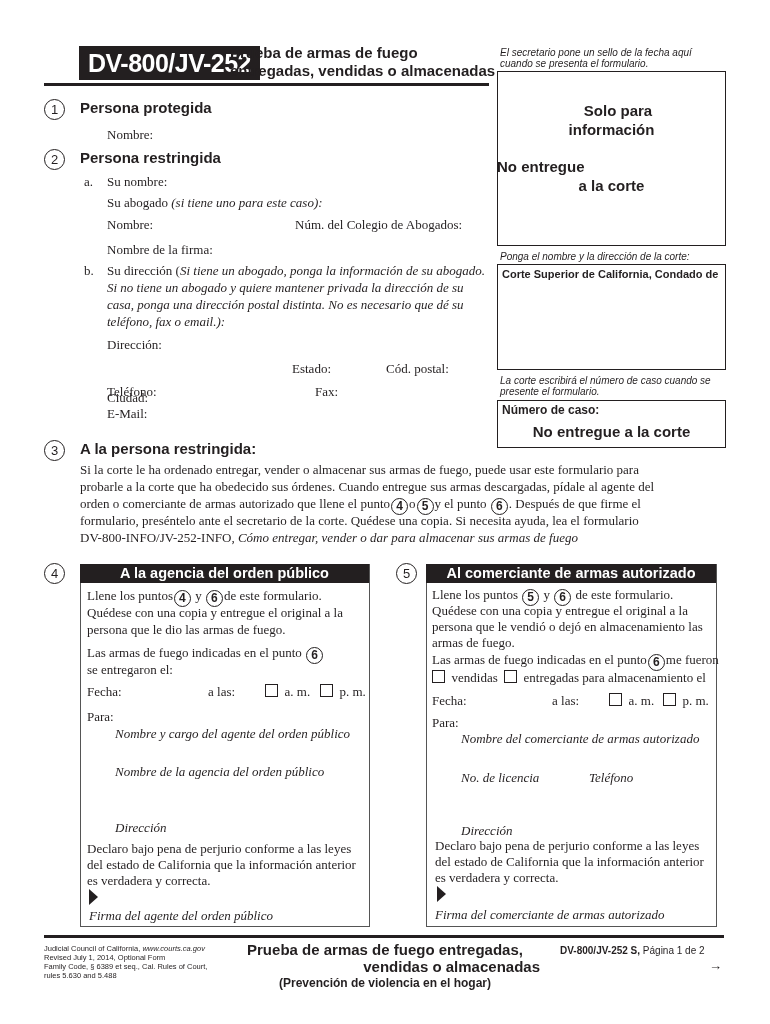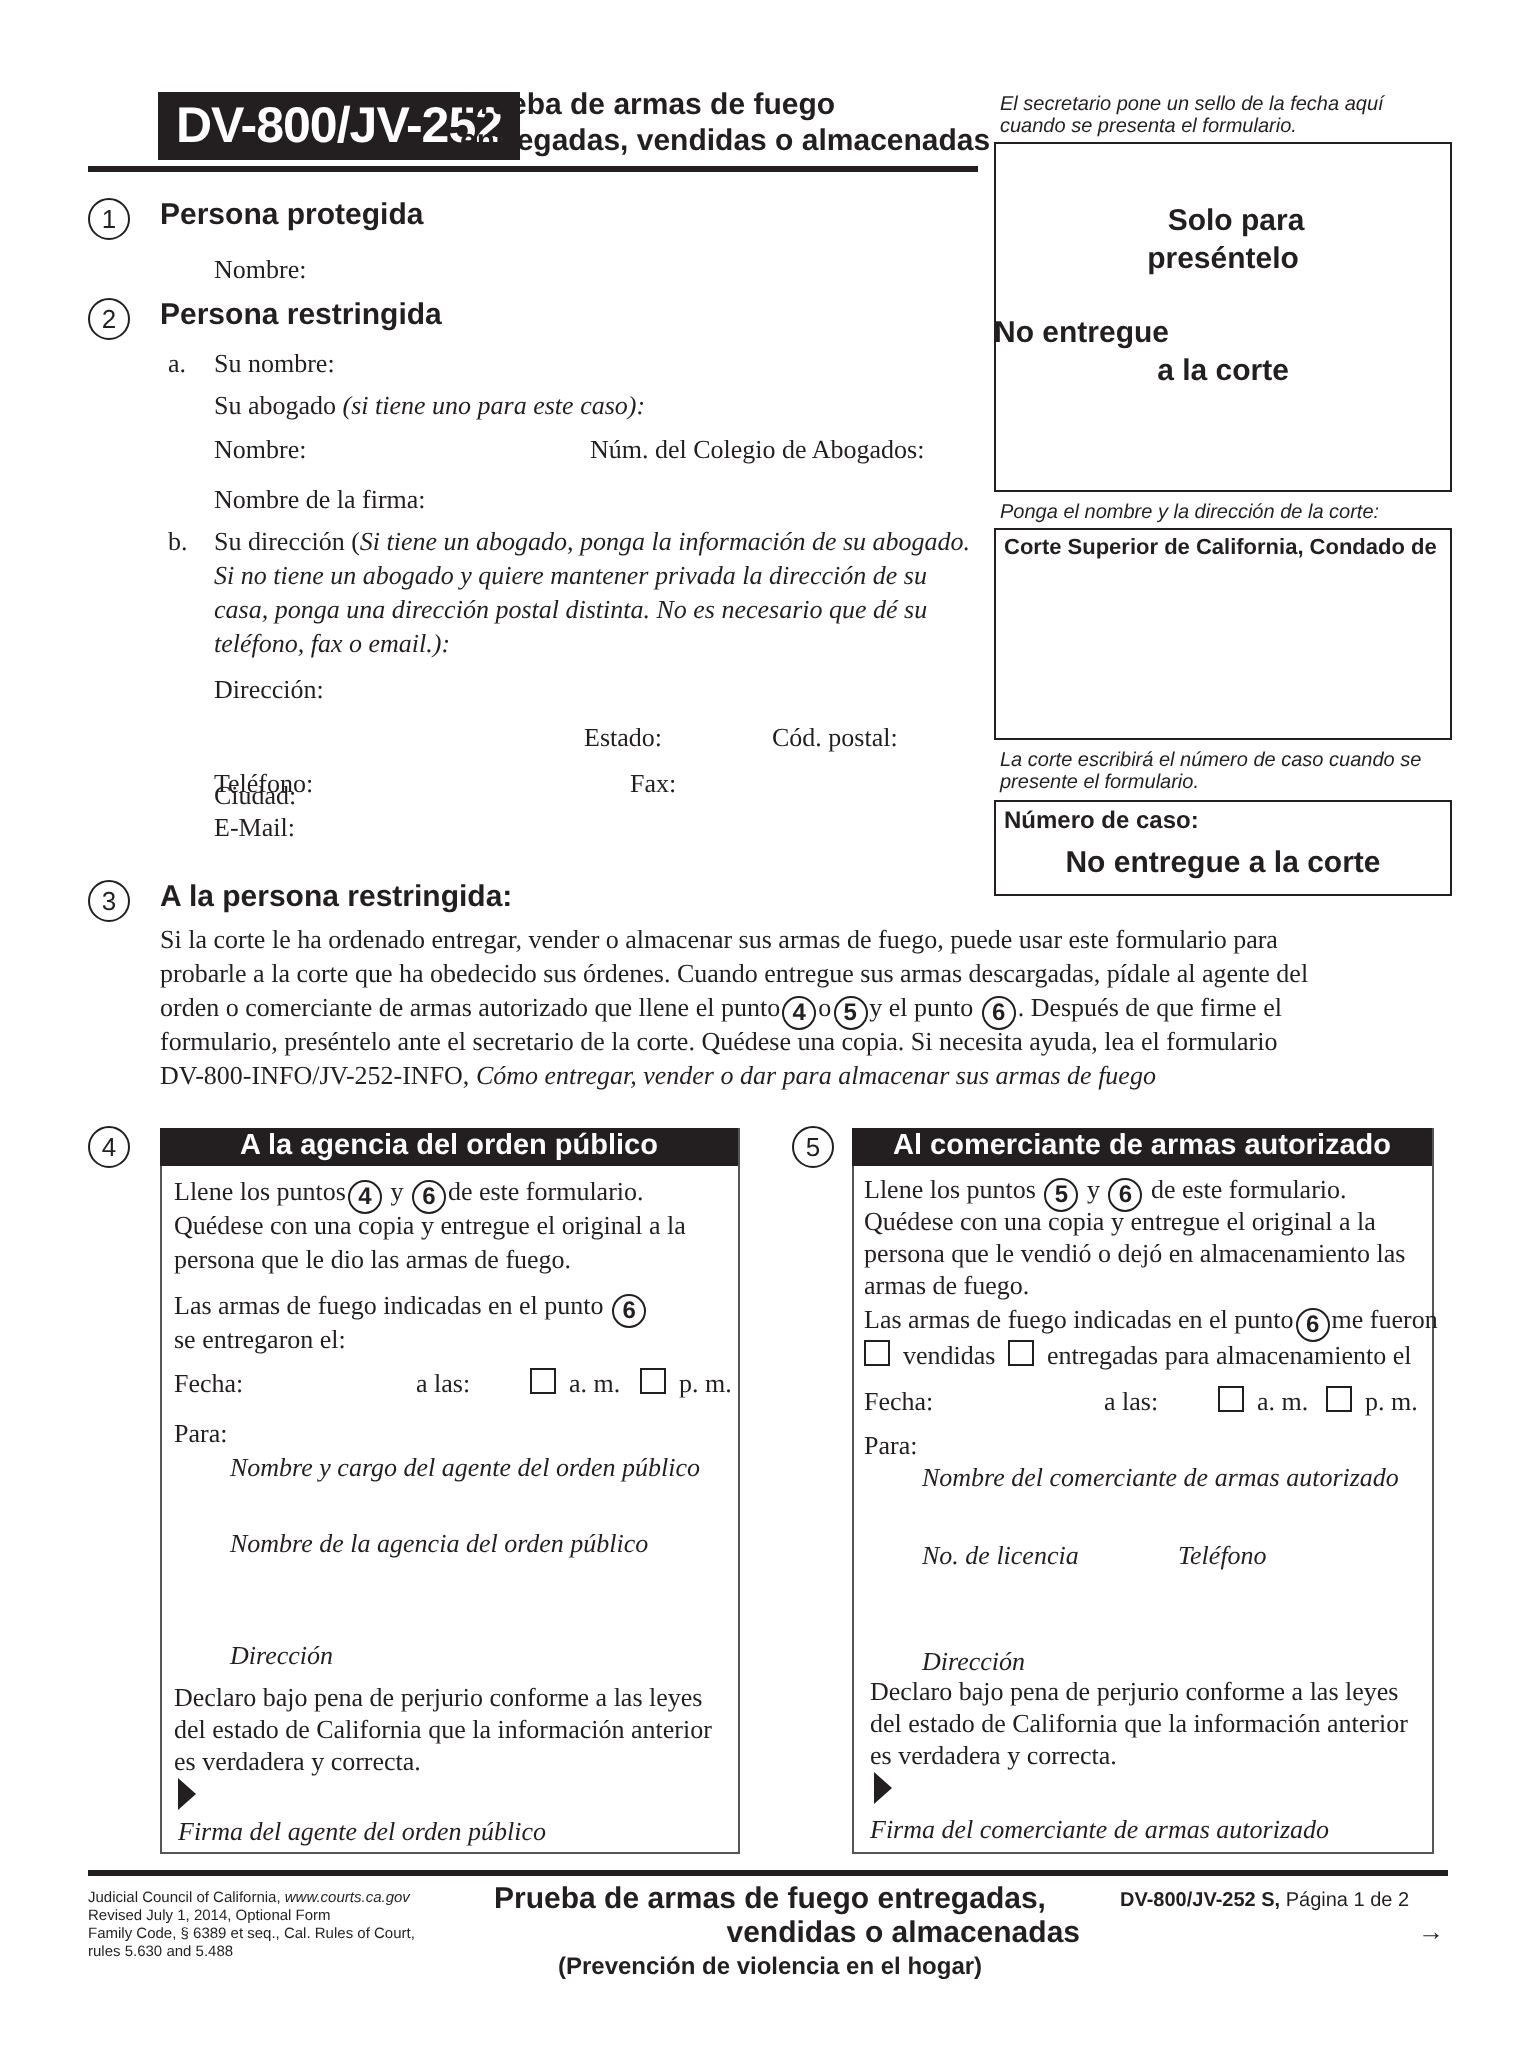--- a/index.html
+++ b/index.html
@@ -28,21 +28,21 @@
 <div class="abs sans b" style="left:44px;top:46px;width:181px;height:34px;background:#231f20;color:#fff;font-size:25px;line-height:34px;text-align:center;letter-spacing:-0.5px;margin-left:35px;">DV-800/JV-252 S</div>
 <div class="txt sans b" style="left:230px;top:44px;font-size:15px;">Prueba de armas de fuego</div>
 <div class="txt sans b" style="left:230px;top:62px;font-size:15px;">entregadas, vendidas o almacenadas</div>
 <div class="abs" style="left:44px;top:83px;width:445px;height:3px;background:#231f20;"></div>
 
 <div class="txt sans it" style="left:500px;top:47px;font-size:10px;">El secretario pone un sello de la fecha aquí</div>
 <div class="txt sans it" style="left:500px;top:58px;font-size:10px;">cuando se presenta el formulario.</div>
 
 <div class="box" style="left:497px;top:71px;width:227px;height:173px;"></div>
 <div class="txt sans b" style="left:497px;top:102px;width:242px;text-align:center;font-size:15px;">Solo para</div>
-<div class="txt sans b" style="left:497px;top:121px;width:229px;text-align:center;font-size:15px;">preséntelo</div>
+<div class="txt sans b" style="left:497px;top:121px;width:229px;text-align:center;font-size:15px;">información</div>
 <div class="txt sans b" style="left:497px;top:158px;width:229px;text-align:left;font-size:15px;">No entregue</div>
 <div class="txt sans b" style="left:497px;top:177px;width:229px;text-align:center;font-size:15px;">a la corte</div>
 
 <div class="txt sans it" style="left:500px;top:251px;font-size:10px;">Ponga el nombre y la dirección de la corte:</div>
 <div class="box" style="left:497px;top:264px;width:227px;height:104px;"></div>
 <div class="txt sans b" style="left:502px;top:268px;font-size:11px;">Corte Superior de California, Condado de</div>
 
 <div class="txt sans it" style="left:500px;top:375px;font-size:10px;">La corte escribirá el número de caso cuando se</div>
 <div class="txt sans it" style="left:500px;top:386px;font-size:10px;">presente el formulario.</div>
 <div class="box" style="left:497px;top:400px;width:227px;height:46px;"></div>

